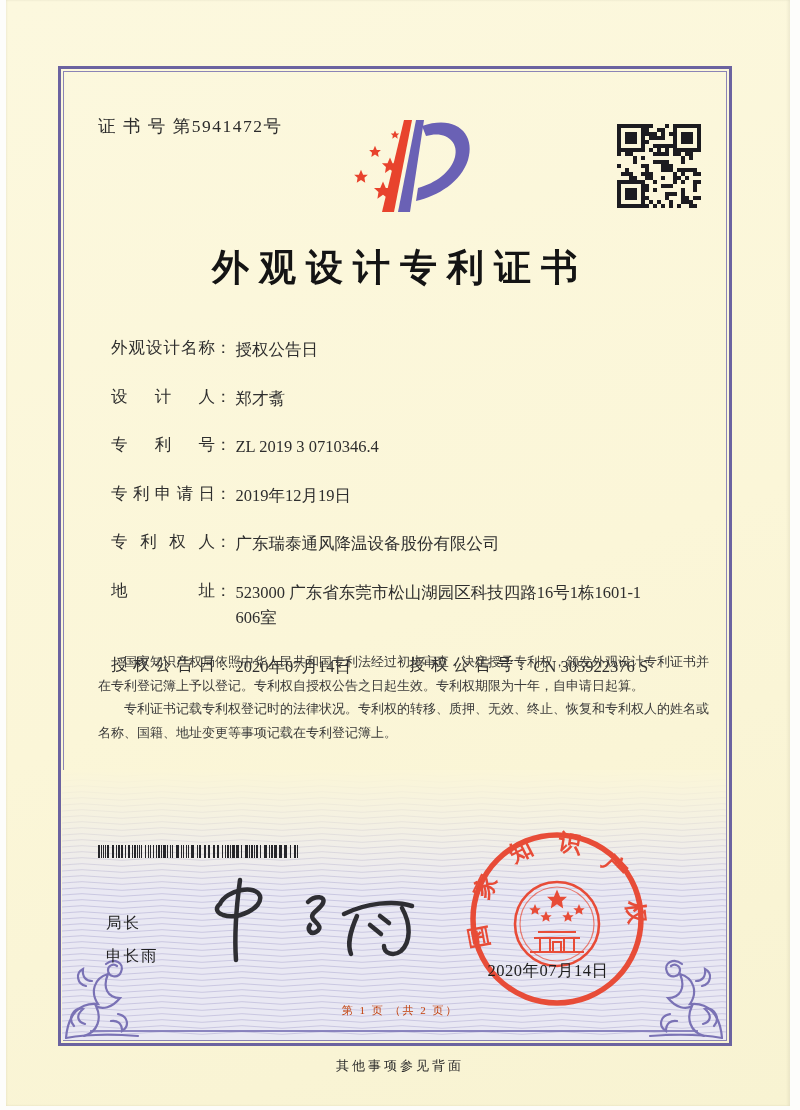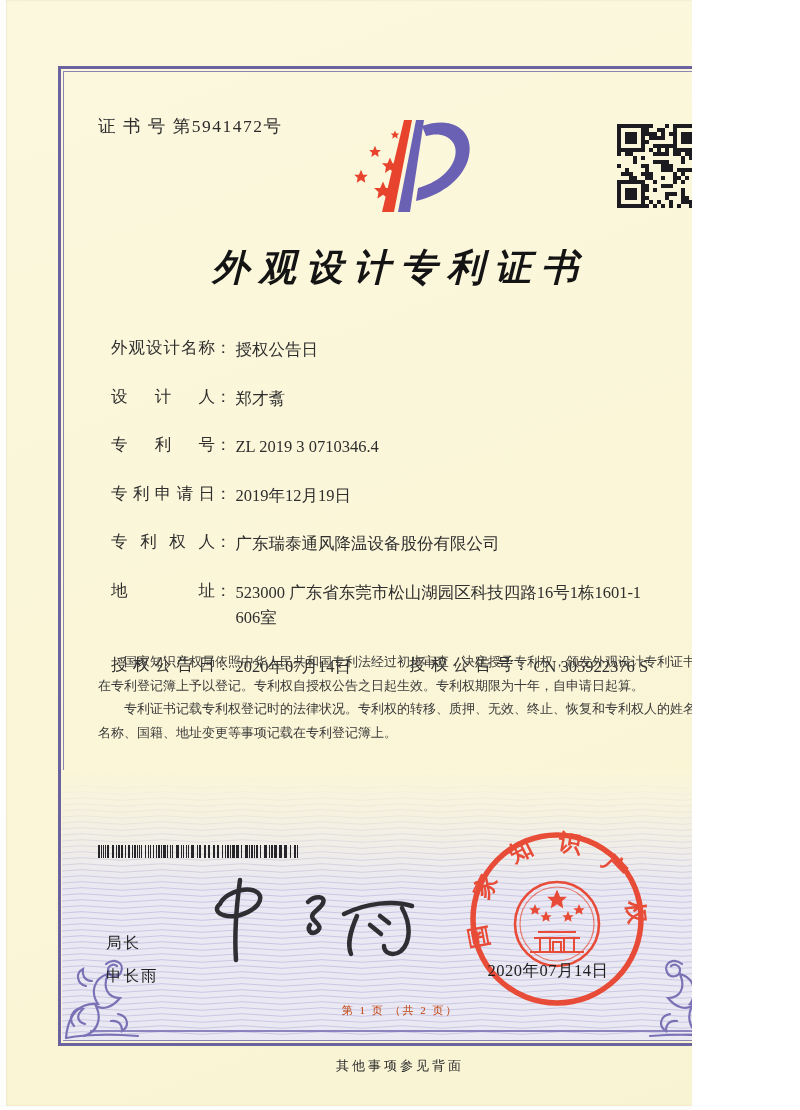--- a/index.html
+++ b/index.html
@@ -1,33 +1,33 @@
 <!DOCTYPE html>
 <html><head>
 <meta charset="utf-8">
 <style>
   html,body{margin:0;padding:0;background:#ffffff;}
-  #stage{position:relative;width:692px;height:1110px;background:#fdfdfb;overflow:hidden;
+  #stage{position:relative;width:800px;height:1110px;background:#fdfdfb;overflow:hidden;
          font-family:"Liberation Serif","DejaVu Serif",serif;}
   #paper{position:absolute;left:6px;top:0;width:784px;height:1106px;
          background:linear-gradient(160deg,#fcf8de 0%,#fbf6d8 55%,#f8f3d2 100%);
          box-shadow:inset -2px 0 3px rgba(0,0,0,.06), inset 1px 0 2px rgba(0,0,0,.05);}
   
   #frame{position:absolute;left:58px;top:66px;width:668px;height:974px;
          border:3px solid #6b63a0;}
   #frame-inner{position:absolute;inset:2px;border:1px solid #8b84b6;}
   
   .cert-no{position:absolute;left:98px;top:114px;font-size:17.5px;color:#2b2b2b;letter-spacing:1.5px;}
   
   .logo{position:absolute;left:338px;top:112px;width:150px;height:108px;}
   
   .qr{position:absolute;left:617px;top:124px;width:84px;height:84px;}
   
   .title{position:absolute;left:0;top:243px;width:800px;text-align:center;
-         font-size:37px;font-weight:600;color:#141414;letter-spacing:10px;font-style:italic;}
+         font-size:37px;font-weight:600;color:#141414;letter-spacing:10px;}
   
   .fields{position:absolute;left:98px;top:337px;width:616px;font-size:16.5px;color:#2e2e2e;}
   .field-row{display:flex;margin-bottom:23px;align-items:flex-start;}
   .field{display:flex;align-items:flex-start;margin-left:13px;}
   .field + .field{margin-left:58px;}
   .flabel{display:inline-block;width:104px;text-align:justify;text-align-last:justify;flex:none;}
   .fcolon{flex:none;margin-right:4px;}
   .fvalue{white-space:pre-line;max-width:520px;line-height:1.55;}
   
   .body-text{position:absolute;left:98px;top:650px;width:612px;font-size:13px;color:#3a3a3a;line-height:1.82;}
@@ -38,21 +38,21 @@
   .panel .waves{position:absolute;inset:0;}
   .panel .fade{position:absolute;inset:0;
          background:linear-gradient(180deg,#fbf6d8 0%,rgba(251,246,216,.65) 18%,rgba(251,246,216,0) 45%);}
   .panel-baseline{position:absolute;left:28px;right:28px;bottom:8px;height:2px;background:#7a72b5;opacity:.85;}
   .flourish{position:absolute;bottom:0;width:84px;height:92px;}
   .flourish.left{left:-2px;}
   .flourish.right{right:-2px;transform:scaleX(-1);}
   
   .barcode{position:absolute;left:98px;top:845px;width:202px;height:13px;}
   
-  .officer{position:absolute;left:106px;top:927px;font-family:Liberation Serif, serif;
+  .officer{position:absolute;left:106px;top:907px;font-family:Liberation Serif, serif;
            font-size:15.5px;color:#222;line-height:2.1;letter-spacing:2px;}
   
   .signature{position:absolute;left:196px;top:868px;width:240px;height:102px;}
   
   .seal{position:absolute;left:466px;top:828px;width:182px;height:182px;z-index:3;opacity:.94;}
   .seal-date{position:absolute;left:468px;top:960px;width:160px;text-align:center;z-index:4;
              font-size:16.5px;color:#1e1e1e;letter-spacing:0.5px;}
   
   .page-info{position:absolute;left:0;top:1003px;width:800px;text-align:center;font-size:11px;color:#c2410c;letter-spacing:2px;z-index:4;}
   .back-note{position:absolute;left:0;top:1057px;width:800px;text-align:center;font-size:13px;color:#2b2b2b;letter-spacing:3px;}

